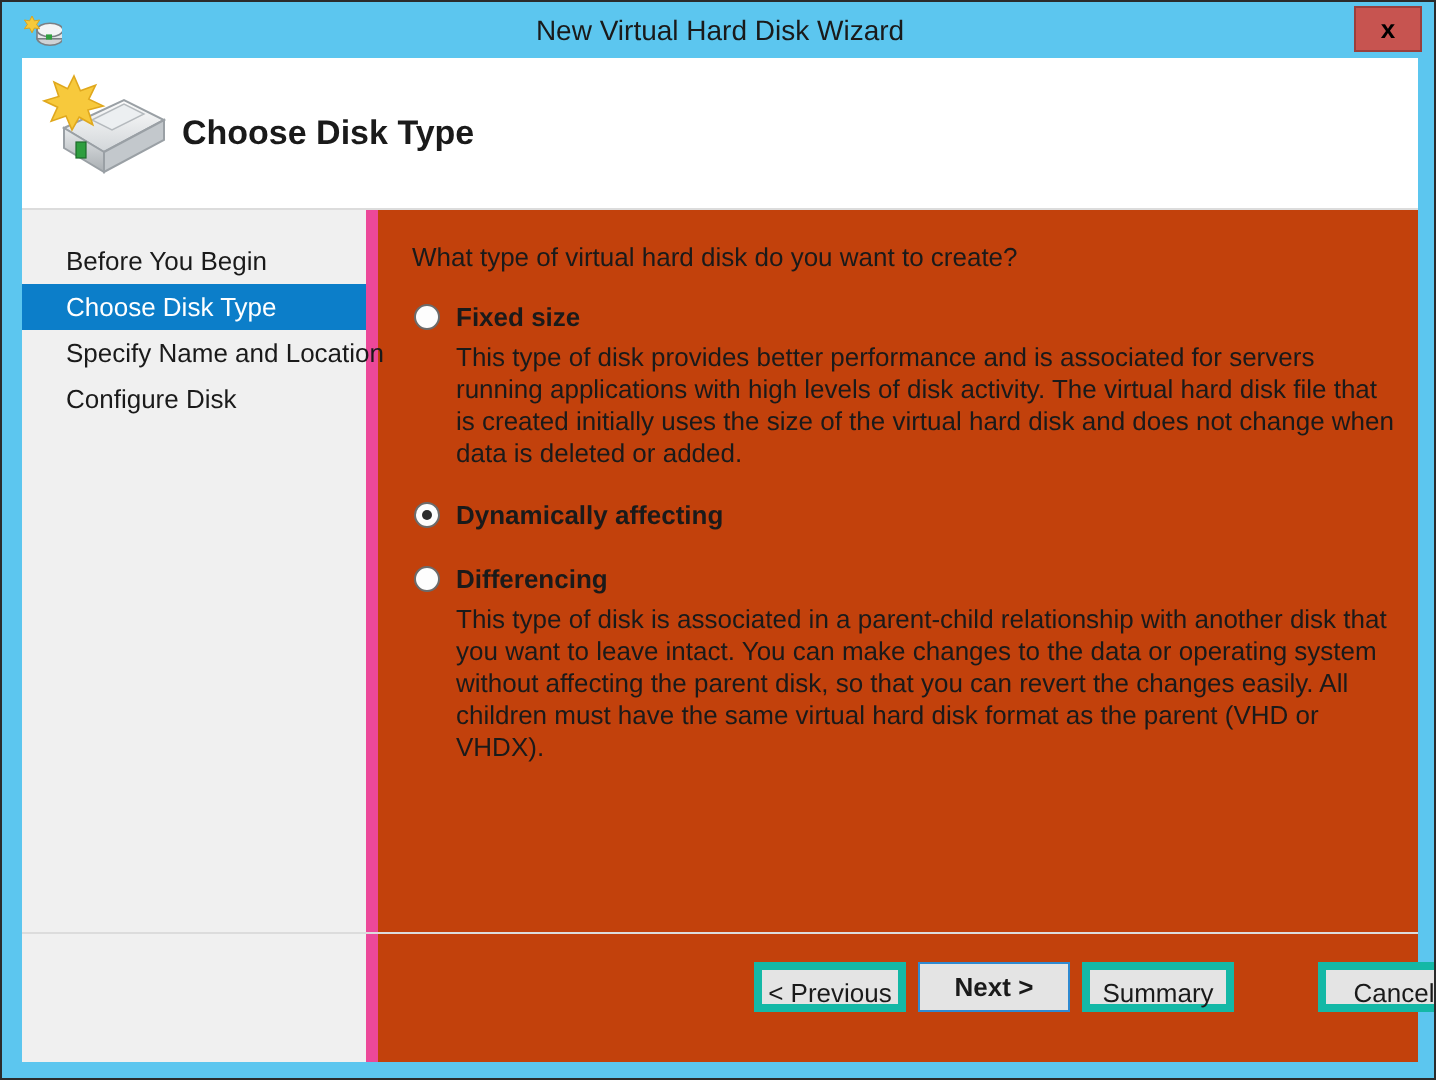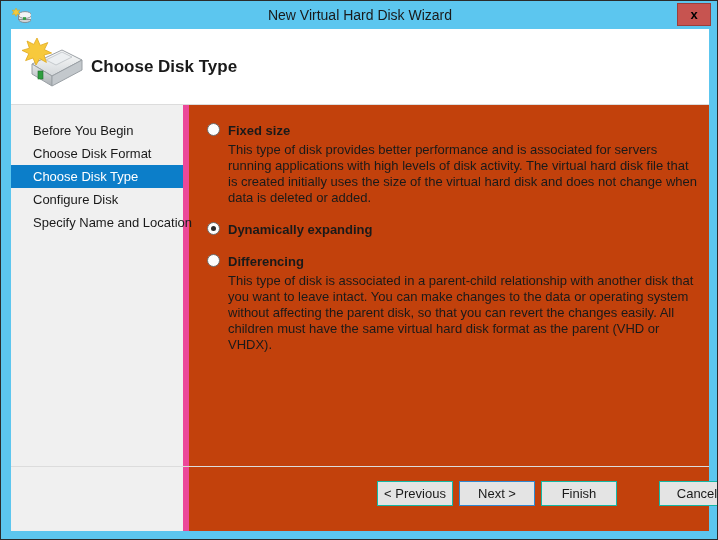--- a/index.html
+++ b/index.html
@@ -179,31 +179,32 @@
     left: 0; bottom: 0;
     width: 698px;
     height: 64px;
   }
   .wiz-button {
     position: absolute;
     top: 14px;
     width: 76px;
     height: 25px;
     background: #e4e4e4;
-    border: 1px solid #14b8a6;
+    border: 4px solid #14b8a6;
     font-family: "Liberation Sans", sans-serif;
     font-size: 13px;
     color: #1a1a1a;
     text-align: center;
     line-height: 23px;
     cursor: pointer;
     box-sizing: border-box;
   }
   .wiz-button.focused {
     border: 1px solid #2f8ad1;
+    font-weight: bold;
   }
   #btn-previous { left: 366px; }
   #btn-next     { left: 448px; }
   #btn-finish   { left: 530px; }
   #btn-cancel   { left: 612px; margin-left: 36px; }
 </style>
 </head>
 <body>
 
 <div id="window">
@@ -245,54 +246,54 @@
           <rect x="22" y="37" width="5" height="8" fill="#2f9e3f" stroke="#1d6b2a" stroke-width="0.6"></rect>
 
           <path d="M21 4 L24.2 11.4 L31.8 8.6 L28.4 15.6 L35.6 19 L28 21 L30.4 28.4 L23.6 24.6 L20 31 L17 24 L9.6 26.6 L12.8 19.6 L6 16.4 L13.4 14.2 L11 7 L17.8 10.4 Z" fill="#f7c93c" stroke="#e0a81d" stroke-width="0.8"></path>
         </svg>
       </span>
       <div id="header-title">Choose Disk Type</div>
     </div>
 
     <div id="sidebar">
       <div class="sidebar-item">Before You Begin</div>
-      <div class="sidebar-item">Choose Disk Format</div>
       <div class="sidebar-item selected">Choose Disk Type</div>
+      <div class="sidebar-item">Specify Name and Location</div>
       <div class="sidebar-item">Configure Disk</div>
-      <div class="sidebar-item">Specify Name and Location</div>
     </div>
 
     <div id="content">
+      <p id="content-question">What type of virtual hard disk do you want to create?</p>
 
       <div class="option-block">
         <div class="option-head">
           <span class="radio"></span>
           <span class="option-label">Fixed size</span>
         </div>
         <div class="option-desc">This type of disk provides better performance and is associated for servers running applications with high levels of disk activity. The virtual hard disk file that is created initially uses the size of the virtual hard disk and does not change when data is deleted or added.</div>
       </div>
 
       <div class="option-block">
         <div class="option-head">
           <span class="radio checked"></span>
-          <span class="option-label">Dynamically expanding</span>
+          <span class="option-label">Dynamically affecting</span>
         </div>
       </div>
 
       <div class="option-block">
         <div class="option-head">
           <span class="radio"></span>
           <span class="option-label">Differencing</span>
         </div>
         <div class="option-desc">This type of disk is associated in a parent-child relationship with another disk that you want to leave intact. You can make changes to the data or operating system without affecting the parent disk, so that you can revert the changes easily. All children must have the same virtual hard disk format as the parent (VHD or VHDX).</div>
       </div>
     </div>
 
     <div id="footer-sep"></div>
     <div id="footer">
       <div class="wiz-button" id="btn-previous">&lt; Previous</div>
       <div class="wiz-button focused" id="btn-next">Next &gt;</div>
-      <div class="wiz-button" id="btn-finish">Finish</div>
+      <div class="wiz-button" id="btn-finish">Summary</div>
       <div class="wiz-button" id="btn-cancel">Cancel</div>
     </div>
 
   </div>
 </div>
 
 </body></html>

